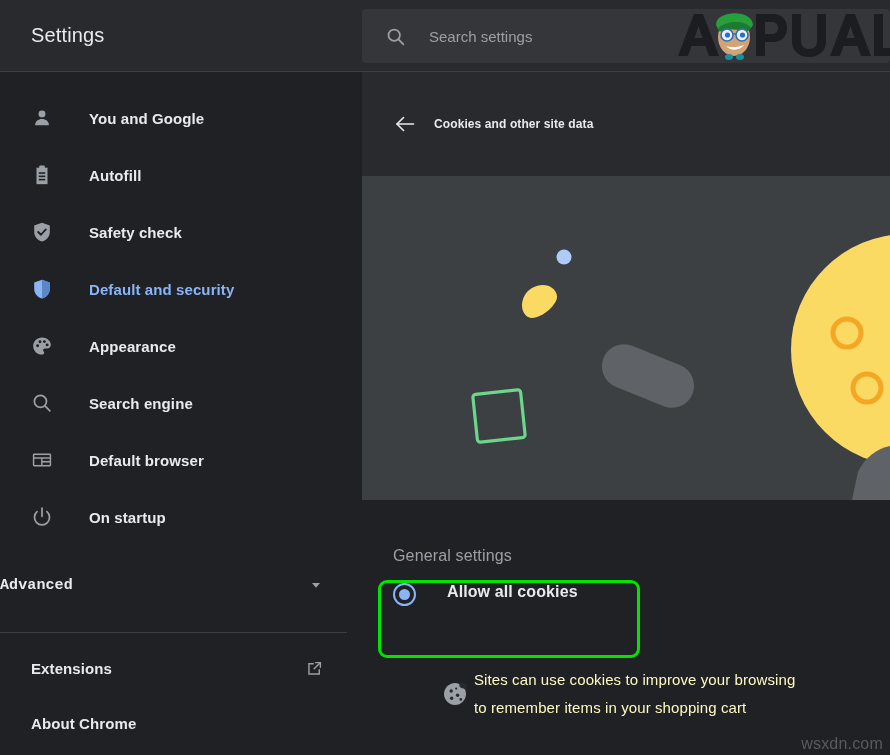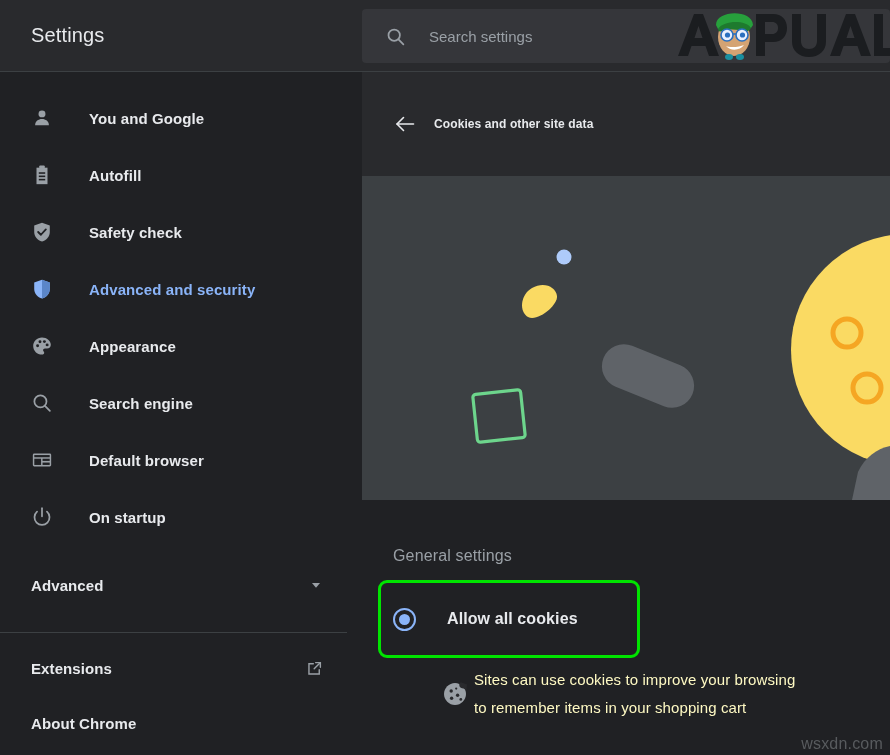--- a/index.html
+++ b/index.html
@@ -116,23 +116,23 @@
   }
 
   .nav-item.active .nav-label { color: #8ab4f8; font-weight: 700; }
   .nav-item.active .nav-icon { color: #8ab4f8; }
 
   #advanced-row {
     display: flex;
     align-items: center;
     height: 40px;
     margin-top: 28px;
-    padding-left: 31px;
     padding-right: 38px;
     cursor: pointer;
+    font-family: Liberation Mono, monospace;
   }
   #advanced-label {
     font-size: 15px;
     font-weight: 700;
     color: #e8eaed;
     letter-spacing: .1px;
   }
   #advanced-caret {
     margin-left: auto;
     color: #9aa0a6;
@@ -215,21 +215,21 @@
     letter-spacing: .15px;
   }
 
   #radio-row {
     position: relative;
     margin: 15px 0 0 16px;
     width: 262px; height: 78px;
     border: 3px solid #00e400;
     border-radius: 9px;
     display: flex;
-    align-items: center;
+    align-items: flex-start;
   }
 
   #radio-allow-all {
     margin-left: 12px;
     width: 23px; height: 23px;
     flex: none;
     border-radius: 50%;
     border: 2px solid #8ab4f8;
     display: flex;
     align-items: center;
@@ -356,21 +356,21 @@
       <span class="nav-label">Safety check</span>
     </div>
 
     <div class="nav-item active">
       <span class="nav-icon">
         <svg viewBox="0 0 24 24">
           <path d="M12 1.8 L20.5 5 V12 C20.5 17.2 16.8 21 12 22.3 C7.2 21 3.5 17.2 3.5 12 V5 Z" fill="#8ab4f8"></path>
           <path d="M12 1.8 L20.5 5 V12 C20.5 17.2 16.8 21 12 22.3 Z" fill="#5b86c9"></path>
         </svg>
       </span>
-      <span class="nav-label">Advanced and security</span>
+      <span class="nav-label">Default and security</span>
     </div>
 
     <div class="nav-item">
       <span class="nav-icon">
         <svg viewBox="0 0 24 24" fill="currentColor">
           <path d="M12 2.6 C6.6 2.6 2.4 6.7 2.4 12 C2.4 17.3 6.6 21.4 12 21.4 C13.5 21.4 14.4 20.5 14.4 19.4 C14.4 18.8 14.1 18.4 13.8 18 C13.5 17.6 13.2 17.2 13.2 16.6 C13.2 15.5 14.1 14.6 15.2 14.6 H17.5 C20 14.6 21.6 13 21.6 10.6 C21.6 6.2 17.3 2.6 12 2.6 Z"></path>
           <circle cx="7.2" cy="11.8" r="1.6" fill="#202124"></circle>
           <circle cx="9.8" cy="7.4" r="1.6" fill="#202124"></circle>
           <circle cx="14.6" cy="7.2" r="1.6" fill="#202124"></circle>
           <circle cx="17.6" cy="10.8" r="1.6" fill="#202124"></circle>

